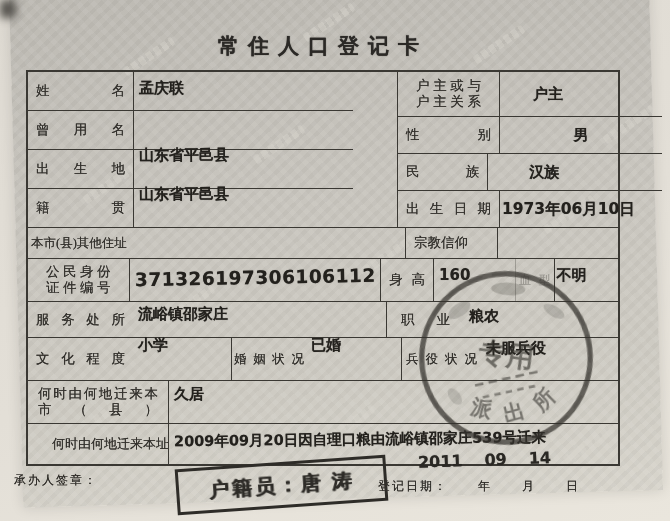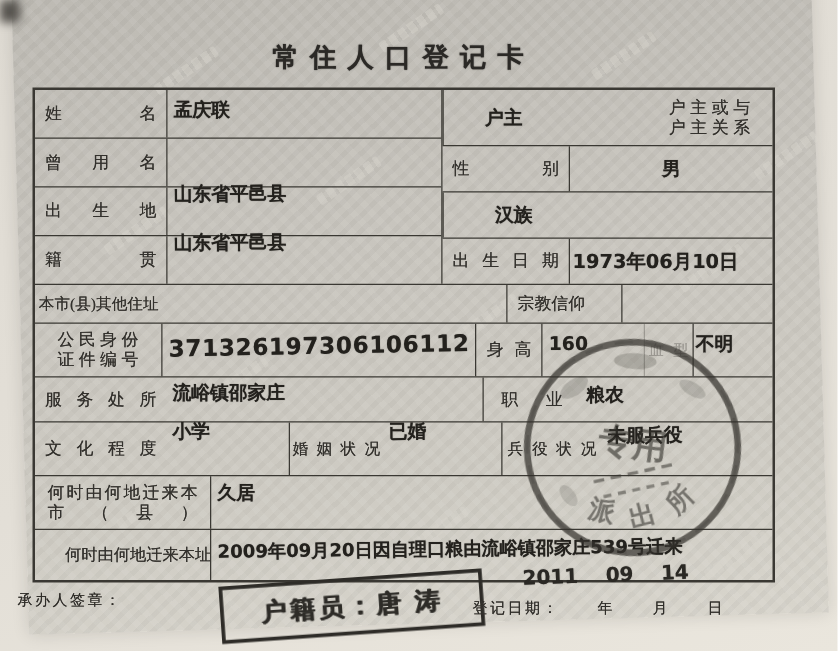--- a/index.html
+++ b/index.html
@@ -20,21 +20,21 @@
   }
   .corner-smudge{position:absolute;left:0;top:0;width:16px;height:18px;background:#56534e;filter:blur(4px);}
   
   .wm{position:absolute;width:58px;height:9px;opacity:.4;transform:rotate(-34deg);
       background:repeating-linear-gradient(90deg,#d9d6ce 0 6px,rgba(0,0,0,0) 6px 9px);border-radius:2px;}
   
   .card{position:absolute;left:26px;top:10px;width:594px;}
   .title{width:594px;text-align:center;font-size:21px;font-weight:bold;letter-spacing:9px;
          color:#2b2926;margin:22px 0 10px 0;text-shadow:0 0 1px #2b2926;font-family:Liberation Serif, serif;}
   .tbl{border:2px solid #3a3833;width:590px;}
-  .flexrow{display:flex;}
+  .flexrow{display:flex;gap:44px;}
   .trow{display:flex;border-top:1.6px solid #3a3833;}
   .c{border-left:1.6px solid #3a3833;box-sizing:border-box;display:flex;align-items:center;overflow:visible;}
   .c.first{border-left:none;}
   .half .hrow{display:flex;}
   .half .hrow + .hrow{border-top:1.6px solid #3a3833;}
   
   .lb{font-family:"Liberation Serif",serif;font-size:13.5px;color:#33312d;
       text-shadow:0 0 .5px #44423d;line-height:1.18;}
   .lb .ltxt{display:block;width:100%;text-align:justify;text-align-last:justify;}
   .lb.pad8 .ltxt{padding:0 8px;}
@@ -128,36 +128,39 @@
           <div class="c first lb pad8" style="width:105px">
               <span class="ltxt">籍贯</span>
             </div>
           <div class="c vl" style="width:220px">
               <span class="vtxt up14">山东省平邑县</span>
             </div>
         </div>
       </div>
       <div class="half" style="width:264px;border-left:1.6px solid #3a3833">
         <div class="hrow" style="height:44px">
+          <div class="c first lb pad18" style="width:101px">
+              <span class="ltxt">户主或与户主关系</span>
+            </div>
           <div class="c vl" style="width:163px">
               <span class="vtxt" style="margin-left:28px">户主</span>
-            </div>
-          <div class="c first lb pad18" style="width:101px">
-              <span class="ltxt">户主或与户主关系</span>
             </div>
         </div>
         <div class="hrow" style="height:36px">
           <div class="c first lb pad8" style="width:101px">
               <span class="ltxt">性别</span>
             </div>
           <div class="c vl" style="width:163px">
               <span class="vtxt ctr">男</span>
             </div>
         </div>
         <div class="hrow" style="height:36px">
+          <div class="c first lb pad8" style="width:101px">
+              <span class="ltxt">民族</span>
+            </div>
           <div class="c vl" style="width:196px">
               <span class="vtxt" style="margin-left:36px">汉族</span>
             </div>
         </div>
         <div class="hrow" style="height:36px">
           <div class="c first lb pad8" style="width:101px">
               <span class="ltxt">出生日期</span>
             </div>
           <div class="c vl" style="width:163px;padding:0 2px">
               <span class="vtxt dob">1973年06月10日</span>

